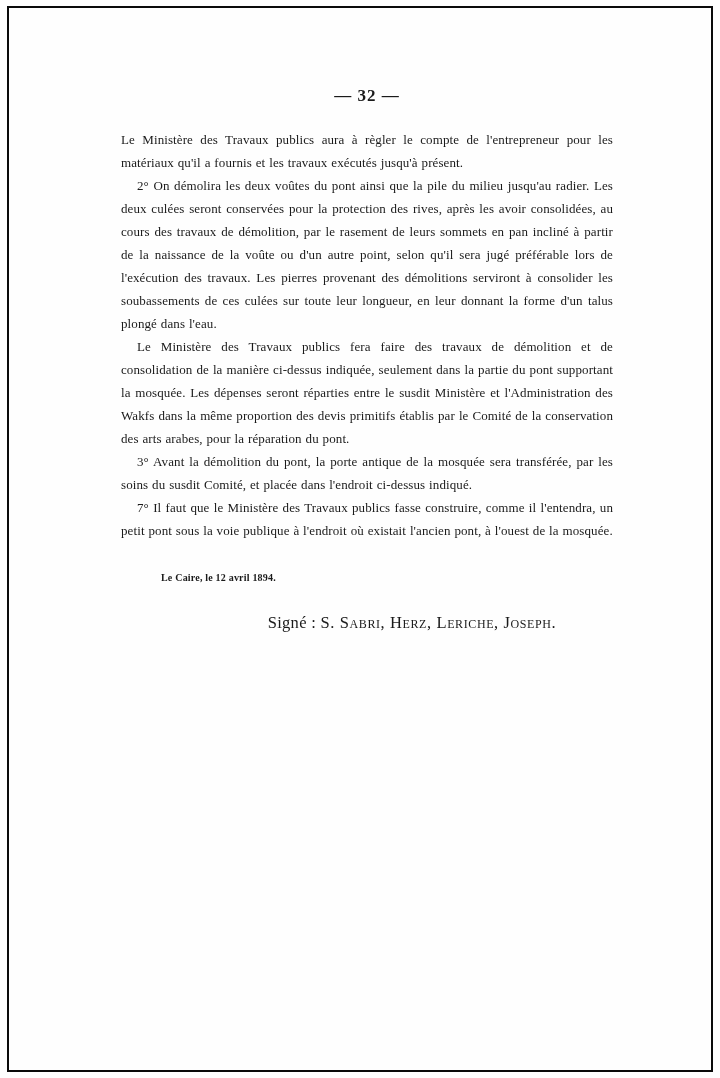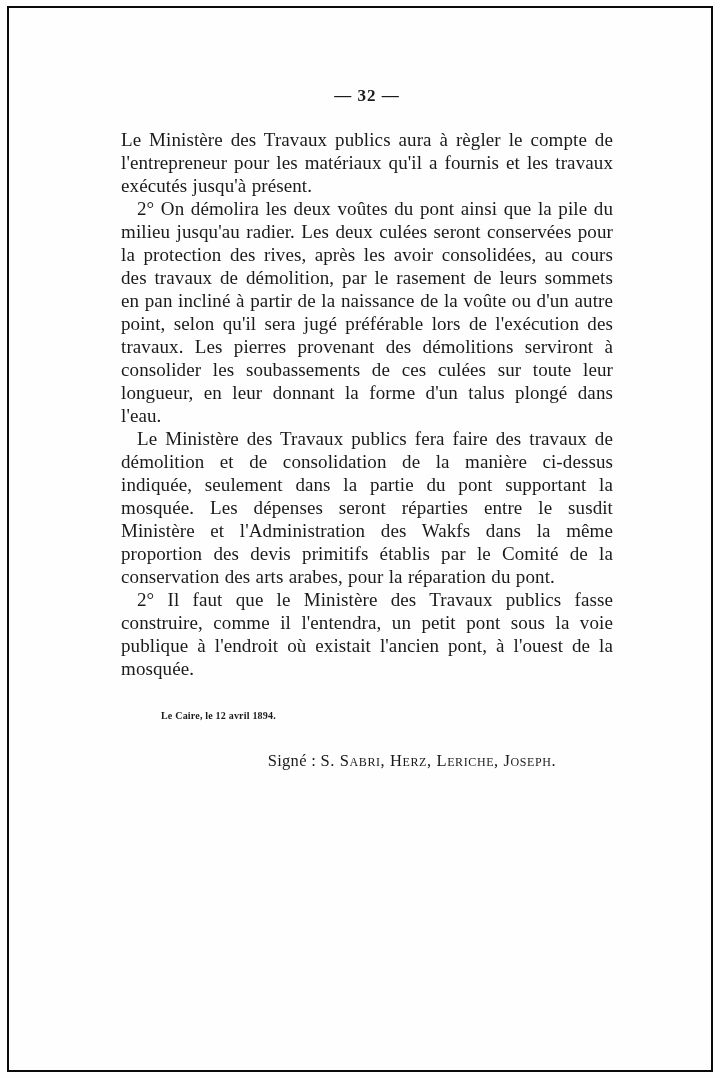--- a/index.html
+++ b/index.html
@@ -34,21 +34,21 @@
   }
   .page-number {
     text-align: center;
     font-weight: bold;
     font-size: 17px;
     letter-spacing: 1px;
     margin: 0 0 22px 0;
   }
   .body-text p {
     margin: 0;
-    font-size: 19px;
+    font-size: 13px;
     line-height: 23px;
     text-align: justify;
     text-indent: 16px;
     letter-spacing: 0.1px;
     word-spacing: 0.5px;
   }
   .body-text p.no-indent {
     text-indent: 0;
   }
   .dateline {
@@ -78,21 +78,22 @@
 <div class="page">
   <div class="scan-frame"></div>
   <div class="content">
 
     <div class="page-number">— 32 —</div>
 
     <div class="body-text">
       <p class="no-indent">Le Ministère des Travaux publics aura à règler le compte de l'entrepreneur pour les matériaux qu'il a fournis et les travaux exécutés jusqu'à présent.</p>
       <p>2° On démolira les deux voûtes du pont ainsi que la pile du milieu jusqu'au radier. Les deux culées seront conservées pour la protection des rives, après les avoir consolidées, au cours des travaux de démolition, par le rasement de leurs sommets en pan incliné à partir de la naissance de la voûte ou d'un autre point, selon qu'il sera jugé préférable lors de l'exécution des travaux. Les pierres provenant des démolitions serviront à consolider les soubassements de ces culées sur toute leur longueur, en leur donnant la forme d'un talus plongé dans l'eau.</p>
       <p>Le Ministère des Travaux publics fera faire des travaux de démolition et de consolidation de la manière ci-dessus indiquée, seulement dans la partie du pont supportant la mosquée. Les dépenses seront réparties entre le susdit Ministère et l'Administration des Wakfs dans la même proportion des devis primitifs établis par le Comité de la conservation des arts arabes, pour la réparation du pont.</p>
-      <p>2° Il faut que le Ministère des Travaux publics fasse construire, comme il l'entendra, un petit pont sous la voie publique à l'endroit où existait l'ancien pont, à l'ouest de la mosquée.</p>
+      <p>3° Avant la démolition du pont, la porte antique de la mosquée sera transférée, par les soins du susdit Comité, et placée dans l'endroit ci-dessus indiqué.</p>
+      <p>7° Il faut que le Ministère des Travaux publics fasse construire, comme il l'entendra, un petit pont sous la voie publique à l'endroit où existait l'ancien pont, à l'ouest de la mosquée.</p>
     </div>
 
     <div class="dateline">Le Caire, le 12 avril 1894.</div>
 
     <div class="signature">
       <span>Signé : </span><span class="names">S. Sabri, Herz, Leriche, Joseph.</span>
     </div>
 
   </div>
 </div>

